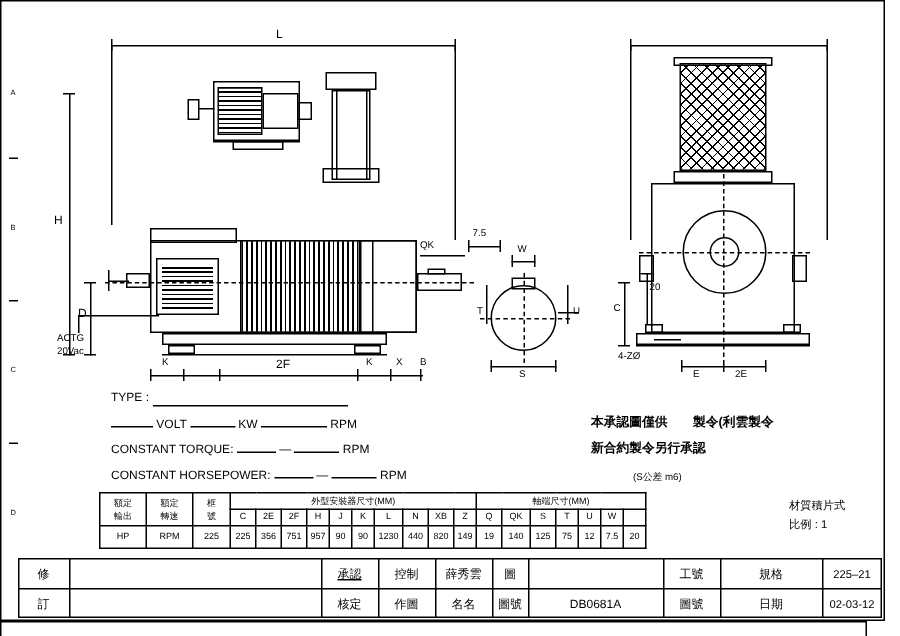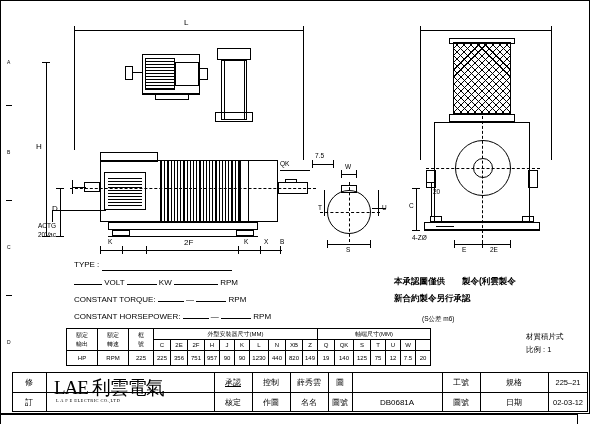--- a/index.html
+++ b/index.html
@@ -301,28 +301,20 @@
     <div class="ln" style="left:278px;top:0;width:1px;height:40px;"></div>
     <div class="ln" style="left:316px;top:0;width:1px;height:40px;"></div>
     <div class="ln" style="left:340px;top:0;width:1px;height:40px;"></div>
     <div class="ln" style="left:430px;top:0;width:1px;height:40px;"></div>
     <div class="ln" style="left:468px;top:0;width:1px;height:40px;"></div>
     <div class="ln" style="left:536px;top:0;width:1px;height:40px;"></div>
 
     <div class="cell" style="left:0;top:0;width:34px;height:20px;">修</div>
     <div class="cell" style="left:0;top:20px;width:34px;height:20px;">訂</div>
 
-    <div style="position:absolute;left:42px;top:3px;width:155px;height:34px;">
-      <div class="logo" style="left:0;top:0;font-size:19px;letter-spacing:-1px;">
-        <span>LAE 利雲電氣</span>
-      </div>
-      <div class="logo" style="left:2px;top:23px;font-size:4.5px;letter-spacing:.4px;">
-        <span>L A F E  ELECTRIC CO.,LTD</span>
-      </div>
-    </div>
 
     <div class="cell" style="left:202px;top:0;width:38px;height:20px;text-decoration:underline;">承認</div>
     <div class="cell" style="left:202px;top:20px;width:38px;height:20px;">核定</div>
 
     <div class="cell" style="left:240px;top:0;width:38px;height:20px;text-align:right;">控制</div>
     <div class="cell" style="left:240px;top:20px;width:38px;height:20px;">作圖</div>
 
     <div class="cell" style="left:278px;top:0;width:38px;height:20px;">薛秀雲</div>
     <div class="cell" style="left:278px;top:20px;width:38px;height:20px;">名名</div>
 

